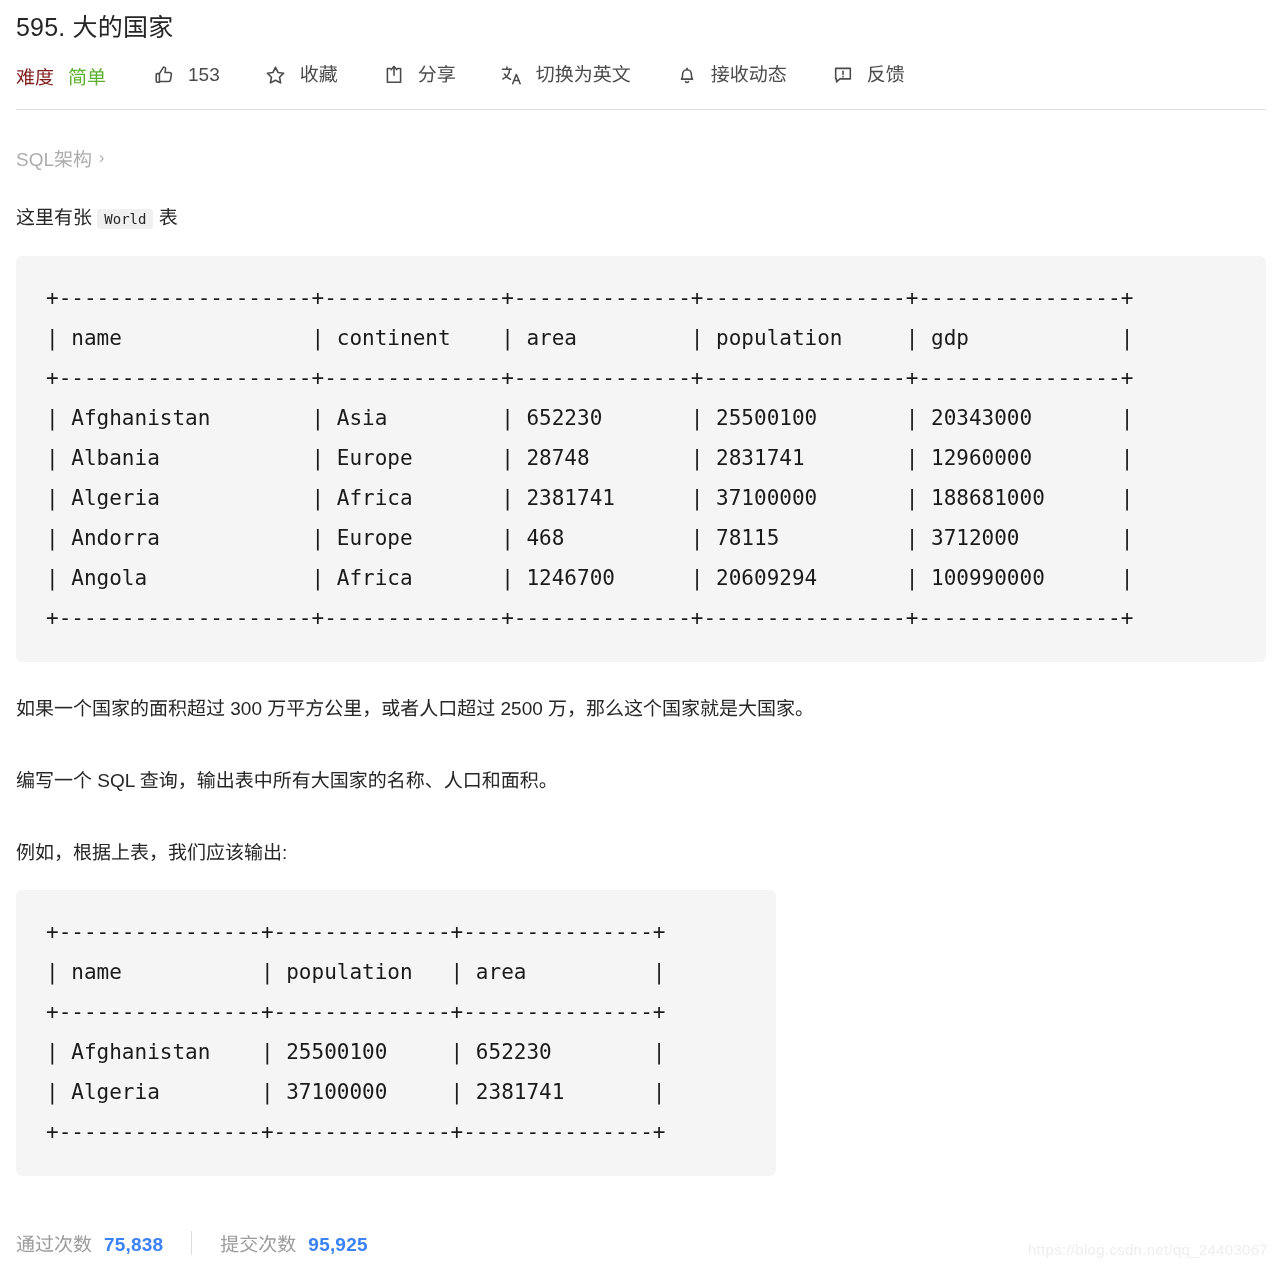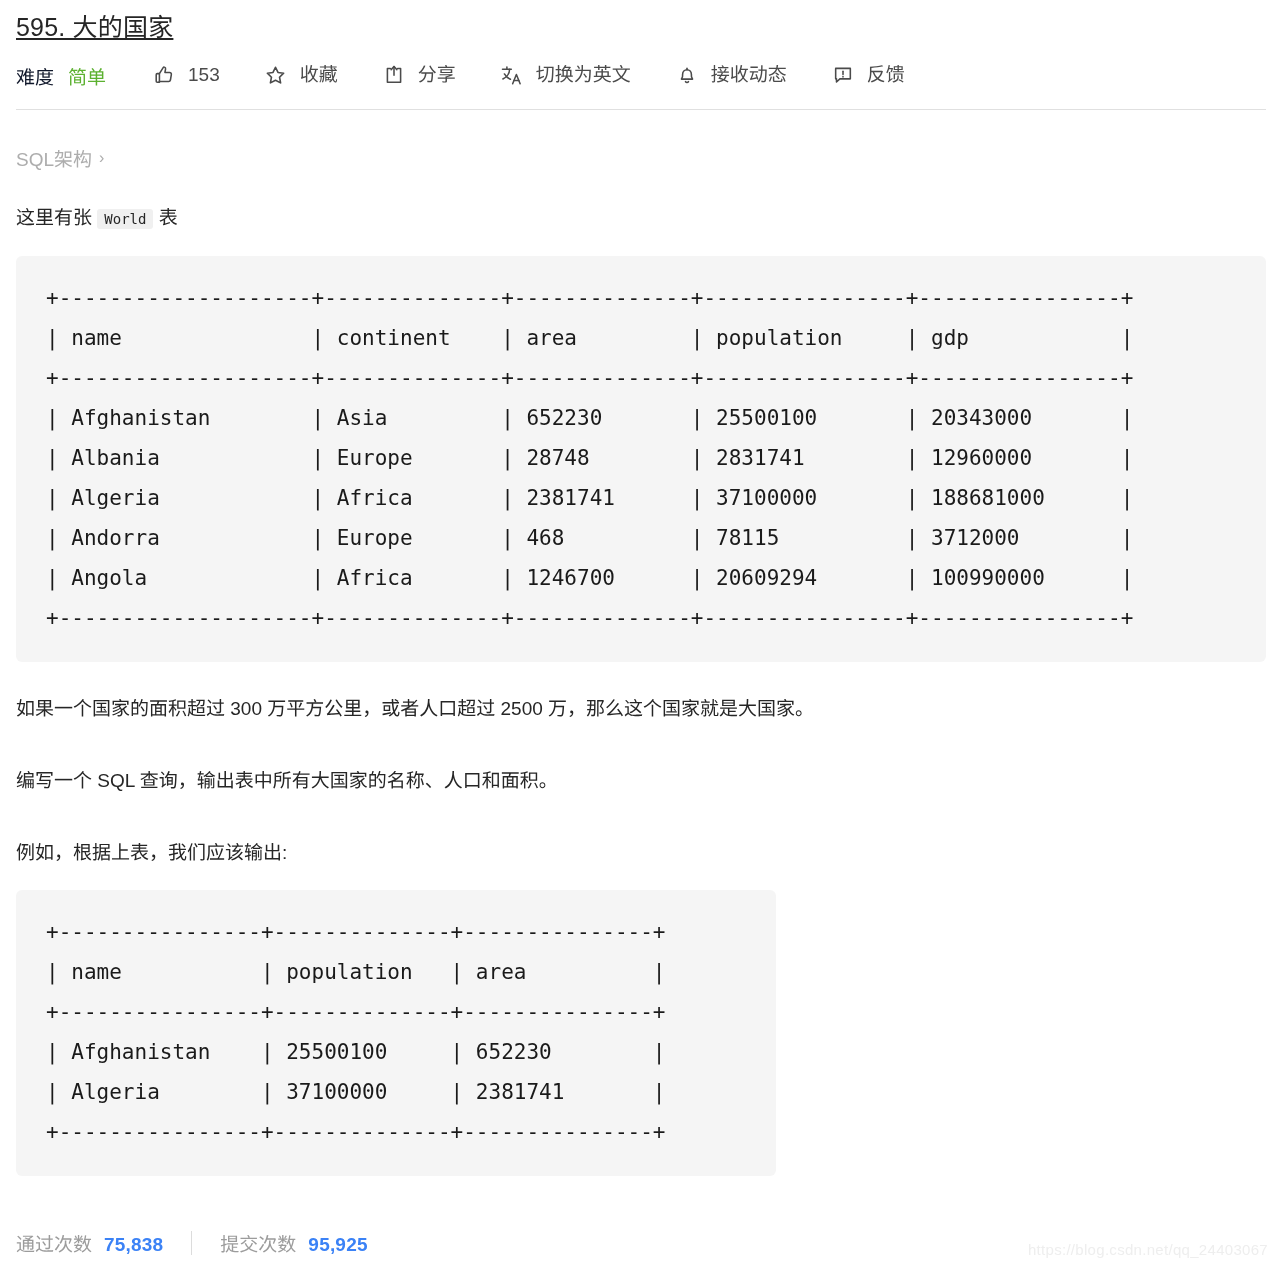--- a/index.html
+++ b/index.html
@@ -24,39 +24,38 @@
 
   
   .problem-title {
     font-size: 25px;
     line-height: 34px;
     font-weight: 500;
     color: #262626;
     margin: 0;
     padding-top: 10px;
     letter-spacing: .2px;
-    text-decoration: underline;
   }
 
   
   .toolbar {
     display: flex;
     align-items: center;
     height: 50px;
     margin-top: 6px;
     font-size: 19px;
     color: #4b4b4b;
   }
   .difficulty-block {
     display: flex;
     align-items: center;
     margin-right: 46px;
   }
   .difficulty-label {
-    color: #0f172a;
+    color: #7f1d1d;
     margin-right: 14px;
   }
   .difficulty-value {
     color: #5cb130;
     font-size: 19px;
   }
   .tool-item {
     display: flex;
     align-items: center;
     margin-right: 44px;

